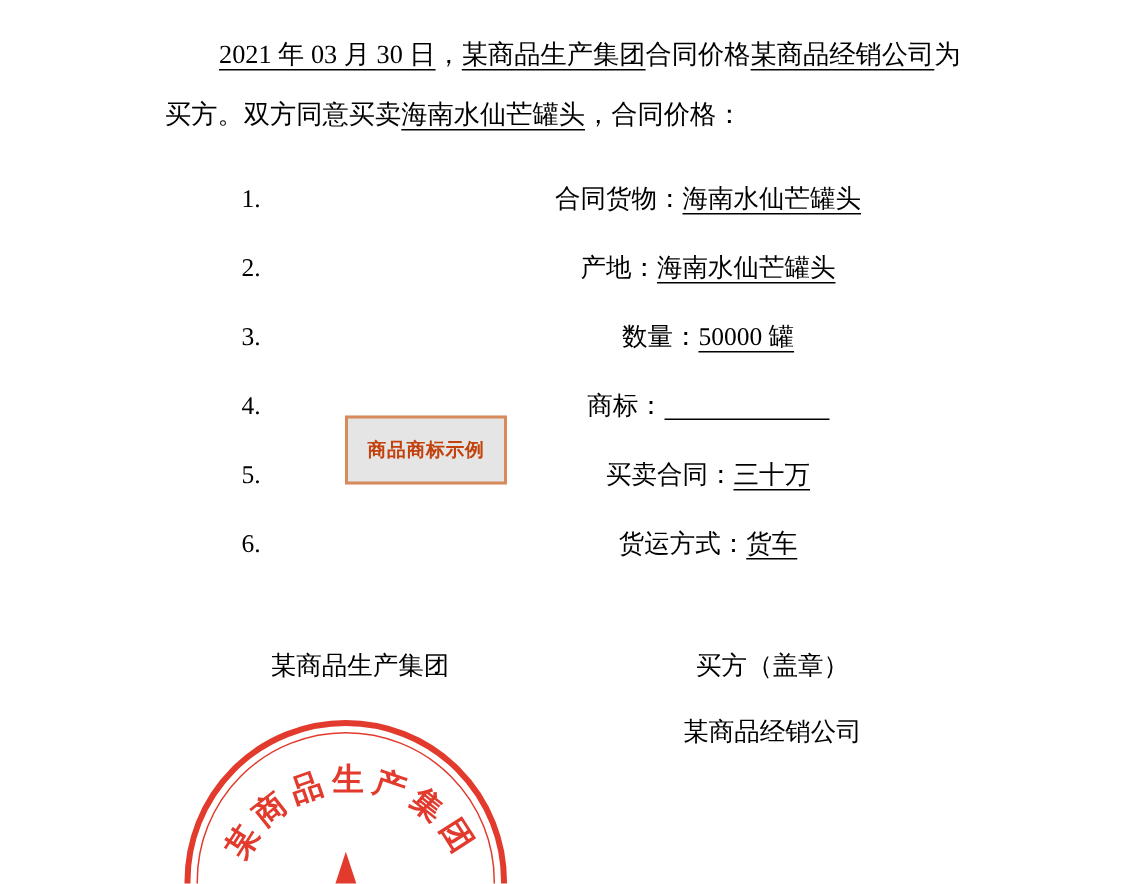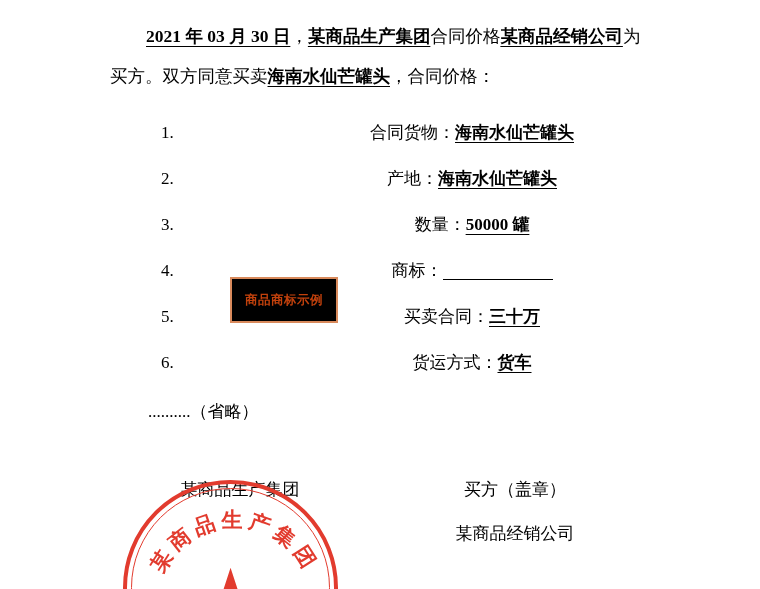--- a/index.html
+++ b/index.html
@@ -35,21 +35,20 @@
     font-size: 17.5px;
     line-height: 40px;
     margin: 16px 0 0 0;
     padding: 0 110px 0 110px;
     text-align: left;
     text-indent: 36px;
   }
   .u {
     text-decoration: underline;
     text-underline-offset: 4px;
-    font-weight: bold;
   }
   ol.clauses {
     margin: 14px 0 0 0;
     padding: 0 0 0 178px;
     font-size: 17px;
     list-style-position: outside;
     list-style-type: decimal;
   }
   ol.clauses > li {
     line-height: 46px;
@@ -67,21 +66,21 @@
     height: 20px;
     vertical-align: -4px;
   }
   .stamp-img {
     position: absolute;
     left: 230px;
     top: 261px;
     width: 108px;
     height: 46px;
     border: 2px solid #d98a5c;
-    background: #000000;
+    background: #e5e5e5;
     display: flex;
     align-items: center;
     justify-content: center;
     font-family: "Liberation Sans", sans-serif;
     font-size: 12.5px;
     font-weight: bold;
     color: #c2410c;
     letter-spacing: 0.5px;
     box-sizing: border-box;
   }
@@ -182,21 +181,20 @@
     </li>
     <li>
       <span>货运方式：</span><span class="u">货车</span>
     </li>
   </ol>
 
   <div class="stamp-img">
     <span>商品商标示例</span>
   </div>
 
-  <p class="omission">..........（省略）</p>
 
   <div class="signature-area">
     <div class="sig-col sig-left">
       <div>某商品生产集团</div>
     </div>
     <div class="sig-col sig-right">
       <div>买方（盖章）</div>
       <div>某商品经销公司</div>
     </div>
   </div>

